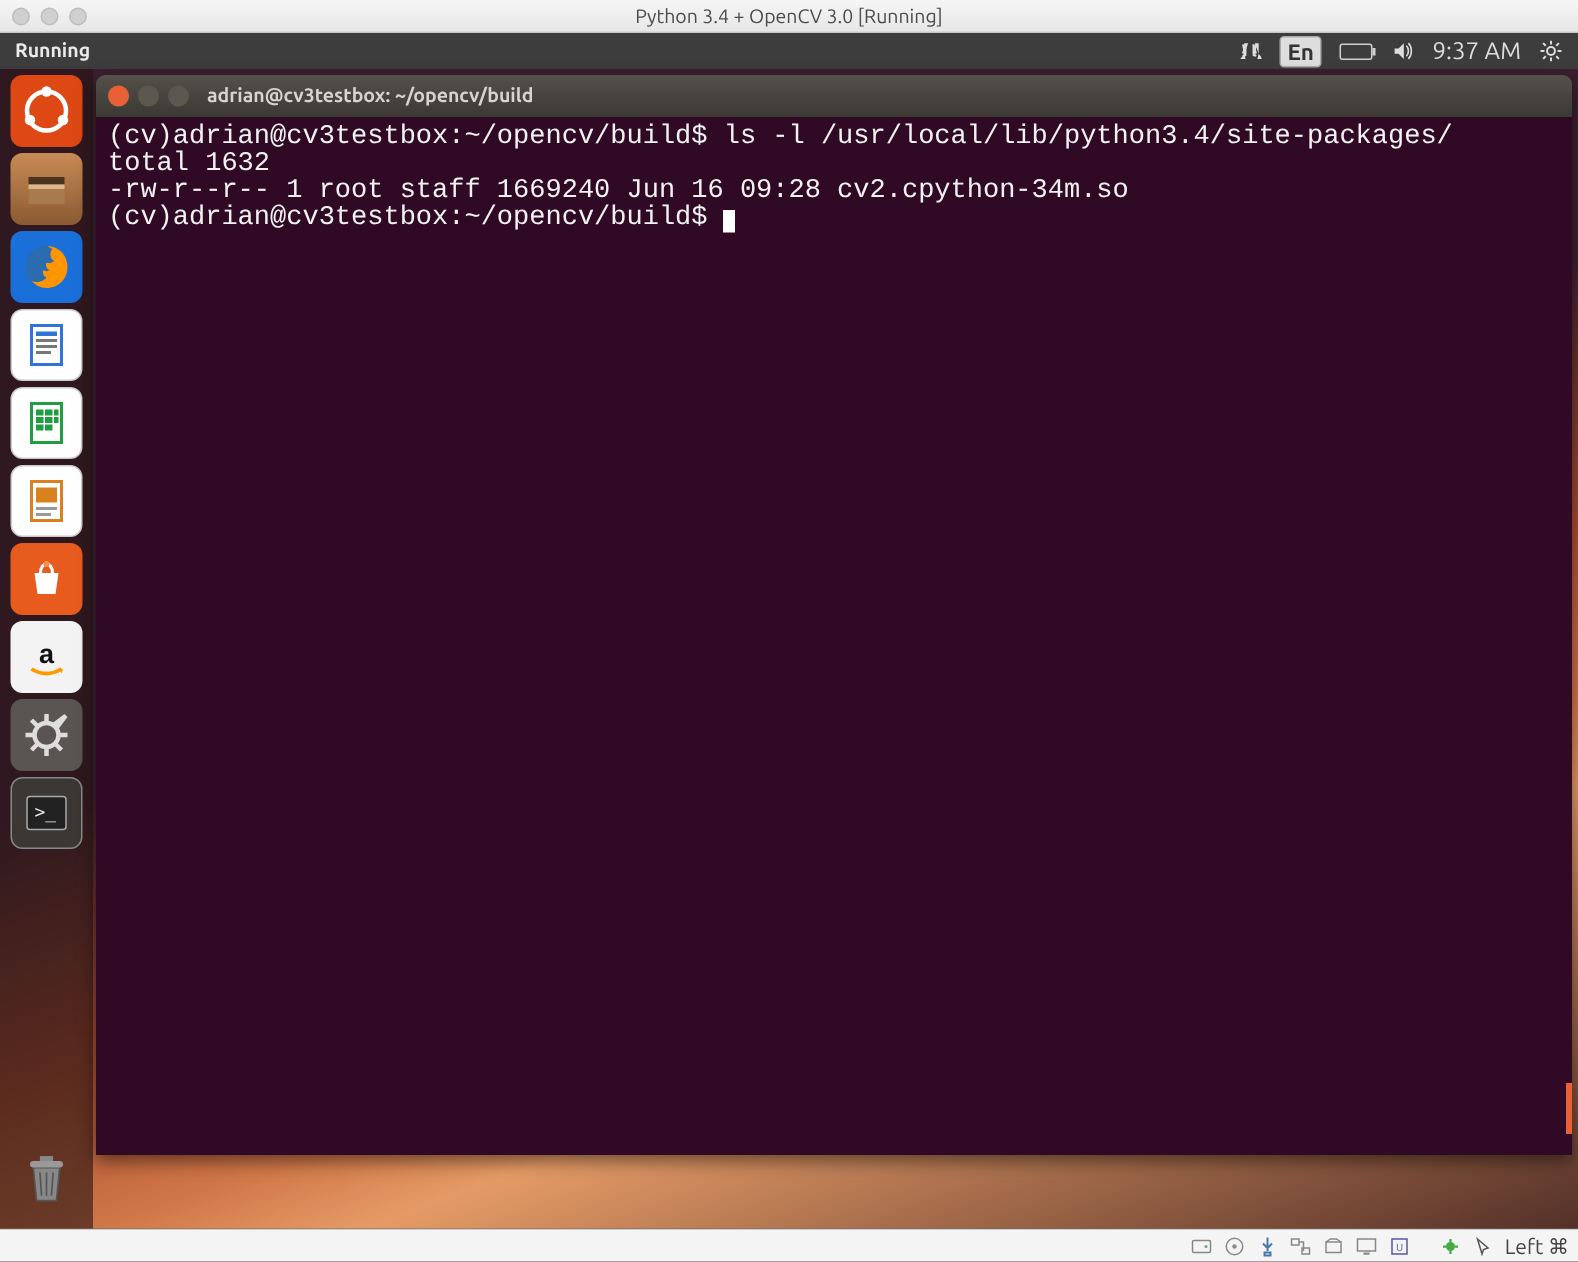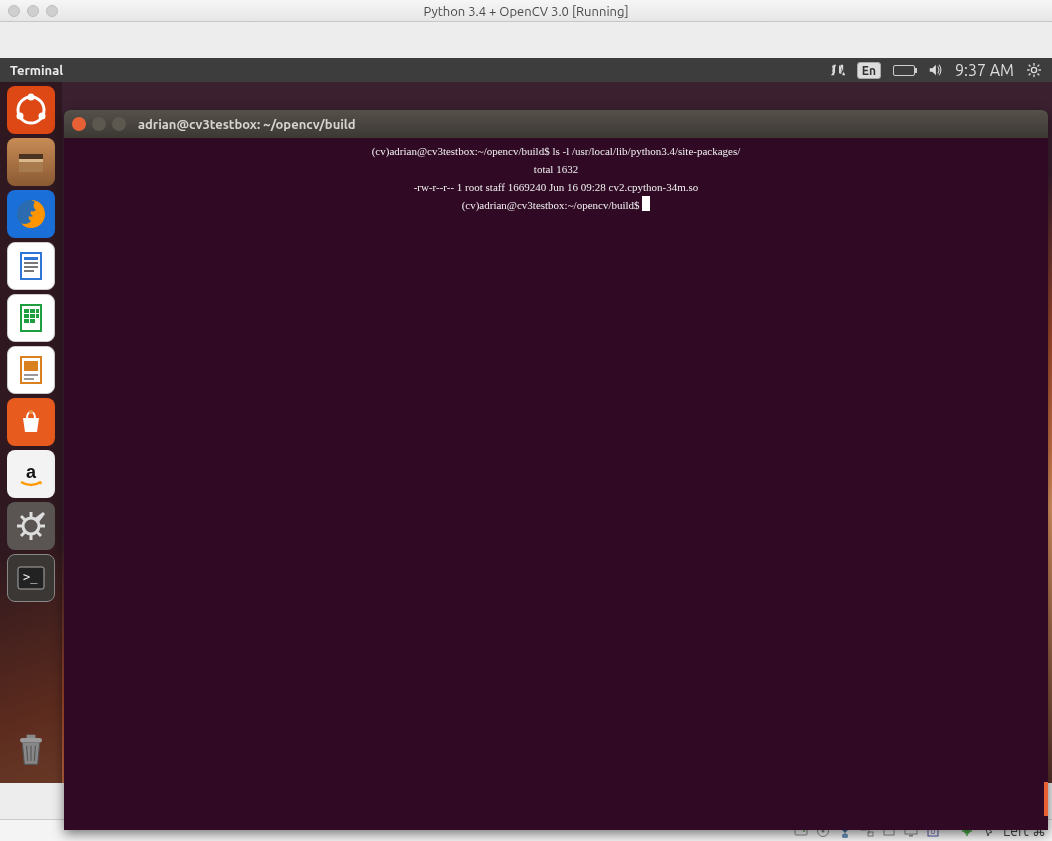--- a/index.html
+++ b/index.html
@@ -10,21 +10,20 @@
   background: #ededed;
   overflow: hidden;
 }
 
 
 .mac-chrome {
   width: 1052px;
   height: 841px;
   display: flex;
   flex-direction: column;
-  gap: 36px;
 }
 .mac-titlebar {
   height: 22px;
   background: linear-gradient(#f6f6f6,#e6e6e6);
   border-bottom: 1px solid #c7c7c7;
   display: flex;
   align-items: center;
   padding: 0 8px;
   gap: 6px;
   position: relative;
@@ -75,38 +74,37 @@
   margin-top:auto; margin-bottom:10px;
   width:48px; height:48px; display:flex; align-items:center; justify-content:center;
 }
 
 
 .terminal {
   position:absolute; left:64px; top:4px; right:4px; height:720px;
   background:#300a24; color:#eee;
   display:flex; flex-direction:column;
   box-shadow: 0 4px 12px rgba(0,0,0,0.5);
-  border-radius:6px 6px 0 0; overflow:hidden;margin-top:24px;
+  border-radius:6px 6px 0 0; overflow:hidden;
 }
 .term-titlebar {
   height:28px; background: linear-gradient(#55504a,#3c3833);
   display:flex; align-items:center; padding:0 8px; gap:6px;
   color:#d7d3cf; font-size:13px; font-weight:bold;
 }
 .term-titlebar .winbtn {
   width:14px; height:14px; border-radius:50%; display:block;
 }
 .winbtn.close{ background:#e86136; }
 .winbtn.min{ background:#5c574f; }
 .winbtn.max{ background:#5c574f; }
 .term-body {
-  flex:1; padding:4px 8px; font-family: Liberation Serif, serif;
-  font-size:11px; line-height:18px; white-space:pre; color:#f2f2f2;
+  flex:1; padding:4px 8px; font-family: Liberation Mono, monospace;
+  font-size:18px; line-height:18px; white-space:pre; color:#f2f2f2;
   position: relative;
-  text-align: center;
 }
 .term-body .accent-bar {
   position: absolute;
   right: 0;
   bottom: 14px;
   width: 4px;
   height: 34px;
   background: #e86136;
 }
 .cursor {
@@ -115,21 +113,21 @@
 
 
 .vm-status {
   height:22px; background:#f4f4f4; border-top:1px solid #ccc;
   display:flex; align-items:center; justify-content:flex-end;
   padding:0 6px; gap:6px; font-size:11px; color:#555;
 }
 .vm-status .icon { width:16px; height:16px; display:flex; align-items:center; justify-content:center; }
 
 .en-badge {
-  background:#ddd; color:#333; padding:1px 4px; border-radius:3px; font-size:12px; font-weight:bold; border:1px solid #aaa;
+  background:#ddd; color:#333; padding:1px 4px; border-radius:3px; font-size:15px; font-weight:bold; border:1px solid #aaa;
 }
 .battery {
   width:22px; height:11px; border:1px solid #cfcfcf; border-radius:2px; position:relative;
 }
 .battery::after { content:""; position:absolute; right:-3px; top:2px; width:2px; height:5px; background:#cfcfcf; }
 .battery .fill { height:100%; width:80%; background:#cfcfcf; }
 </style>
 </head>
 <body>
 
@@ -140,21 +138,21 @@
       <span></span>
       <span></span>
     </div>
     <div class="mac-title">Python 3.4 + OpenCV 3.0 [Running]</div>
   </div>
 
   <div class="vm-area">
     <div class="ubuntu">
 
       <div class="ubuntu-top">
-        <span>Terminal</span>
+        <span>Running</span>
         <span class="spacer"></span>
         <span class="icon">
           <svg viewBox="0 0 16 16" width="16" height="14">
               <path d="M4 2v8l-3 4h4l-1-4 3-8zM12 2l3 8-1 4h4l-3-4V2z" fill="#ddd"></path>
               <path d="M5 12 3 3M11 12 13 3" stroke="#ddd" stroke-width="1.4" fill="none"></path>
               <path d="M5 3 L3 10 M11 3 L13 10" stroke="#ddd" stroke-width="1.4" fill="none"></path>
               <path d="M5 3 v7 l-2 2 M11 3 v7 l2 2" stroke="#ddd" stroke-width="1.4" fill="none"></path>
             </svg>
         </span>
         <span class="icon">

